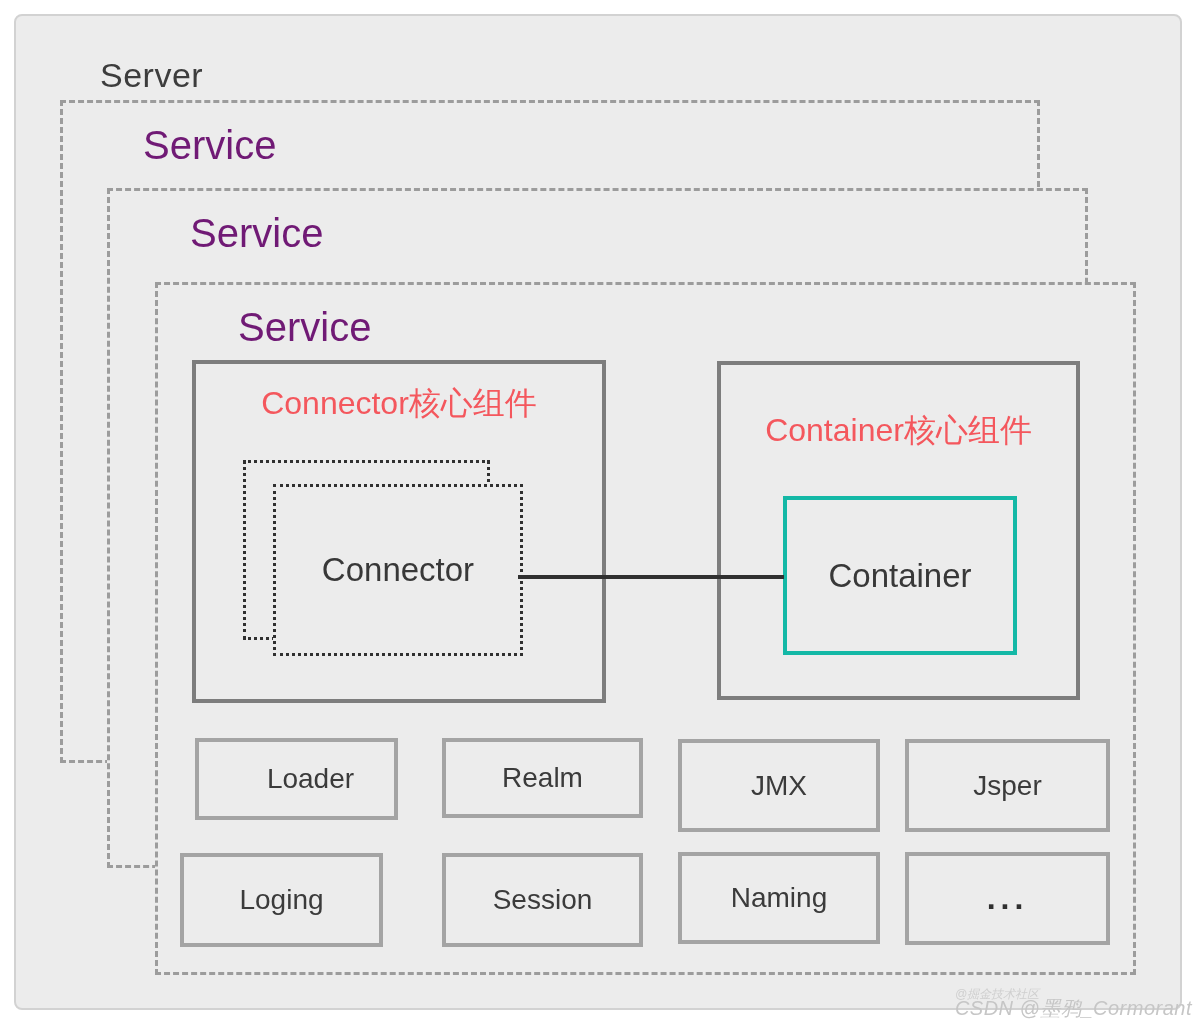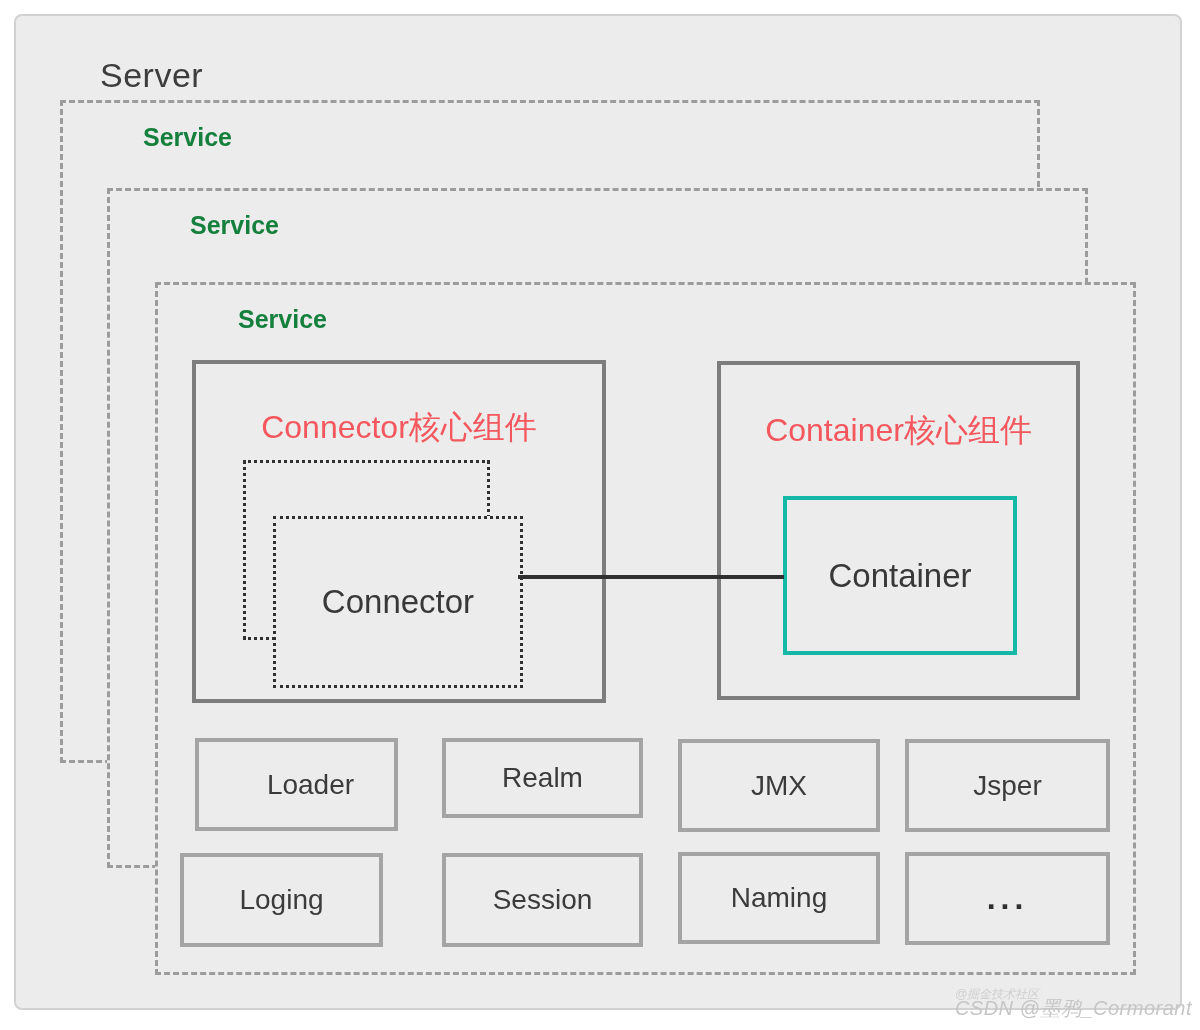--- a/index.html
+++ b/index.html
@@ -39,51 +39,50 @@
     position: absolute;
     background: #ececec;
     border: 3px dashed #9c9c9c;
   }
   .service-1 { left: 60px;  top: 100px; width: 980px; height: 663px; }
   .service-2 { left: 107px; top: 188px; width: 981px; height: 680px; }
   .service-3 { left: 155px; top: 282px; width: 981px; height: 693px; }
   .service-label {
     position: absolute;
     left: 80px; top: 20px;
-    font-size: 25px;
-    color: #15803d;
-    font-weight: bold;
+    font-size: 40px;
+    color: #701a75;
   }
 
   
   .core-box {
     position: absolute;
     background: #ececec;
     border: 4px solid #7d7d7d;
   }
   .connector-core { left: 192px; top: 360px; width: 414px; height: 343px; }
   .container-core { left: 717px; top: 361px; width: 363px; height: 339px; }
   .core-title {
     position: absolute;
     left: 0; width: 100%;
     text-align: center;
     font-size: 32px;
     color: #f4575d;
   }
-  .connector-core .core-title { top: 42px; }
+  .connector-core .core-title { top: 18px; }
   .container-core .core-title { top: 44px; text-align: center; }
 
   
   .dotted-box {
     position: absolute;
     border: 3px dotted #303030;
   }
   .dotted-back  { left: 243px; top: 460px; width: 247px; height: 180px; }
   .dotted-front {
-    left: 273px; top: 516px; width: 250px; height: 172px;
+    left: 273px; top: 484px; width: 250px; height: 172px;
     background: #ececec;
     display: flex; align-items: center; justify-content: center;
   }
   .inner-solid-box {
     position: absolute;
     left: 783px; top: 496px; width: 234px; height: 159px;
     background: #ececec;
     border: 4px solid #14b8a6;
     display: flex; align-items: center; justify-content: center;
   }
@@ -103,21 +102,21 @@
 
   
   .comp {
     position: absolute;
     background: #ececec;
     border: 4px solid #a4a4a4;
     display: flex; align-items: center; justify-content: center;
     font-size: 28px;
     color: #3b3b3b;
   }
-  .comp-loader  { left: 195px; top: 738px; width: 203px; height: 93px; padding-left: 28px; }
+  .comp-loader  { left: 195px; top: 738px; width: 203px; height: 82px; padding-left: 28px; }
   .comp-realm   { left: 442px; top: 738px; width: 201px; height: 80px; }
   .comp-jmx     { left: 678px; top: 739px; width: 202px; height: 93px; }
   .comp-jsper   { left: 905px; top: 739px; width: 205px; height: 93px; }
   .comp-loging  { left: 180px; top: 853px; width: 203px; height: 94px; }
   .comp-session { left: 442px; top: 853px; width: 201px; height: 94px; }
   .comp-naming  { left: 678px; top: 852px; width: 202px; height: 92px; }
   .comp-more    { left: 905px; top: 852px; width: 205px; height: 93px; }
   .comp-more .comp-text {
     font-size: 32px;
     font-weight: bold;

